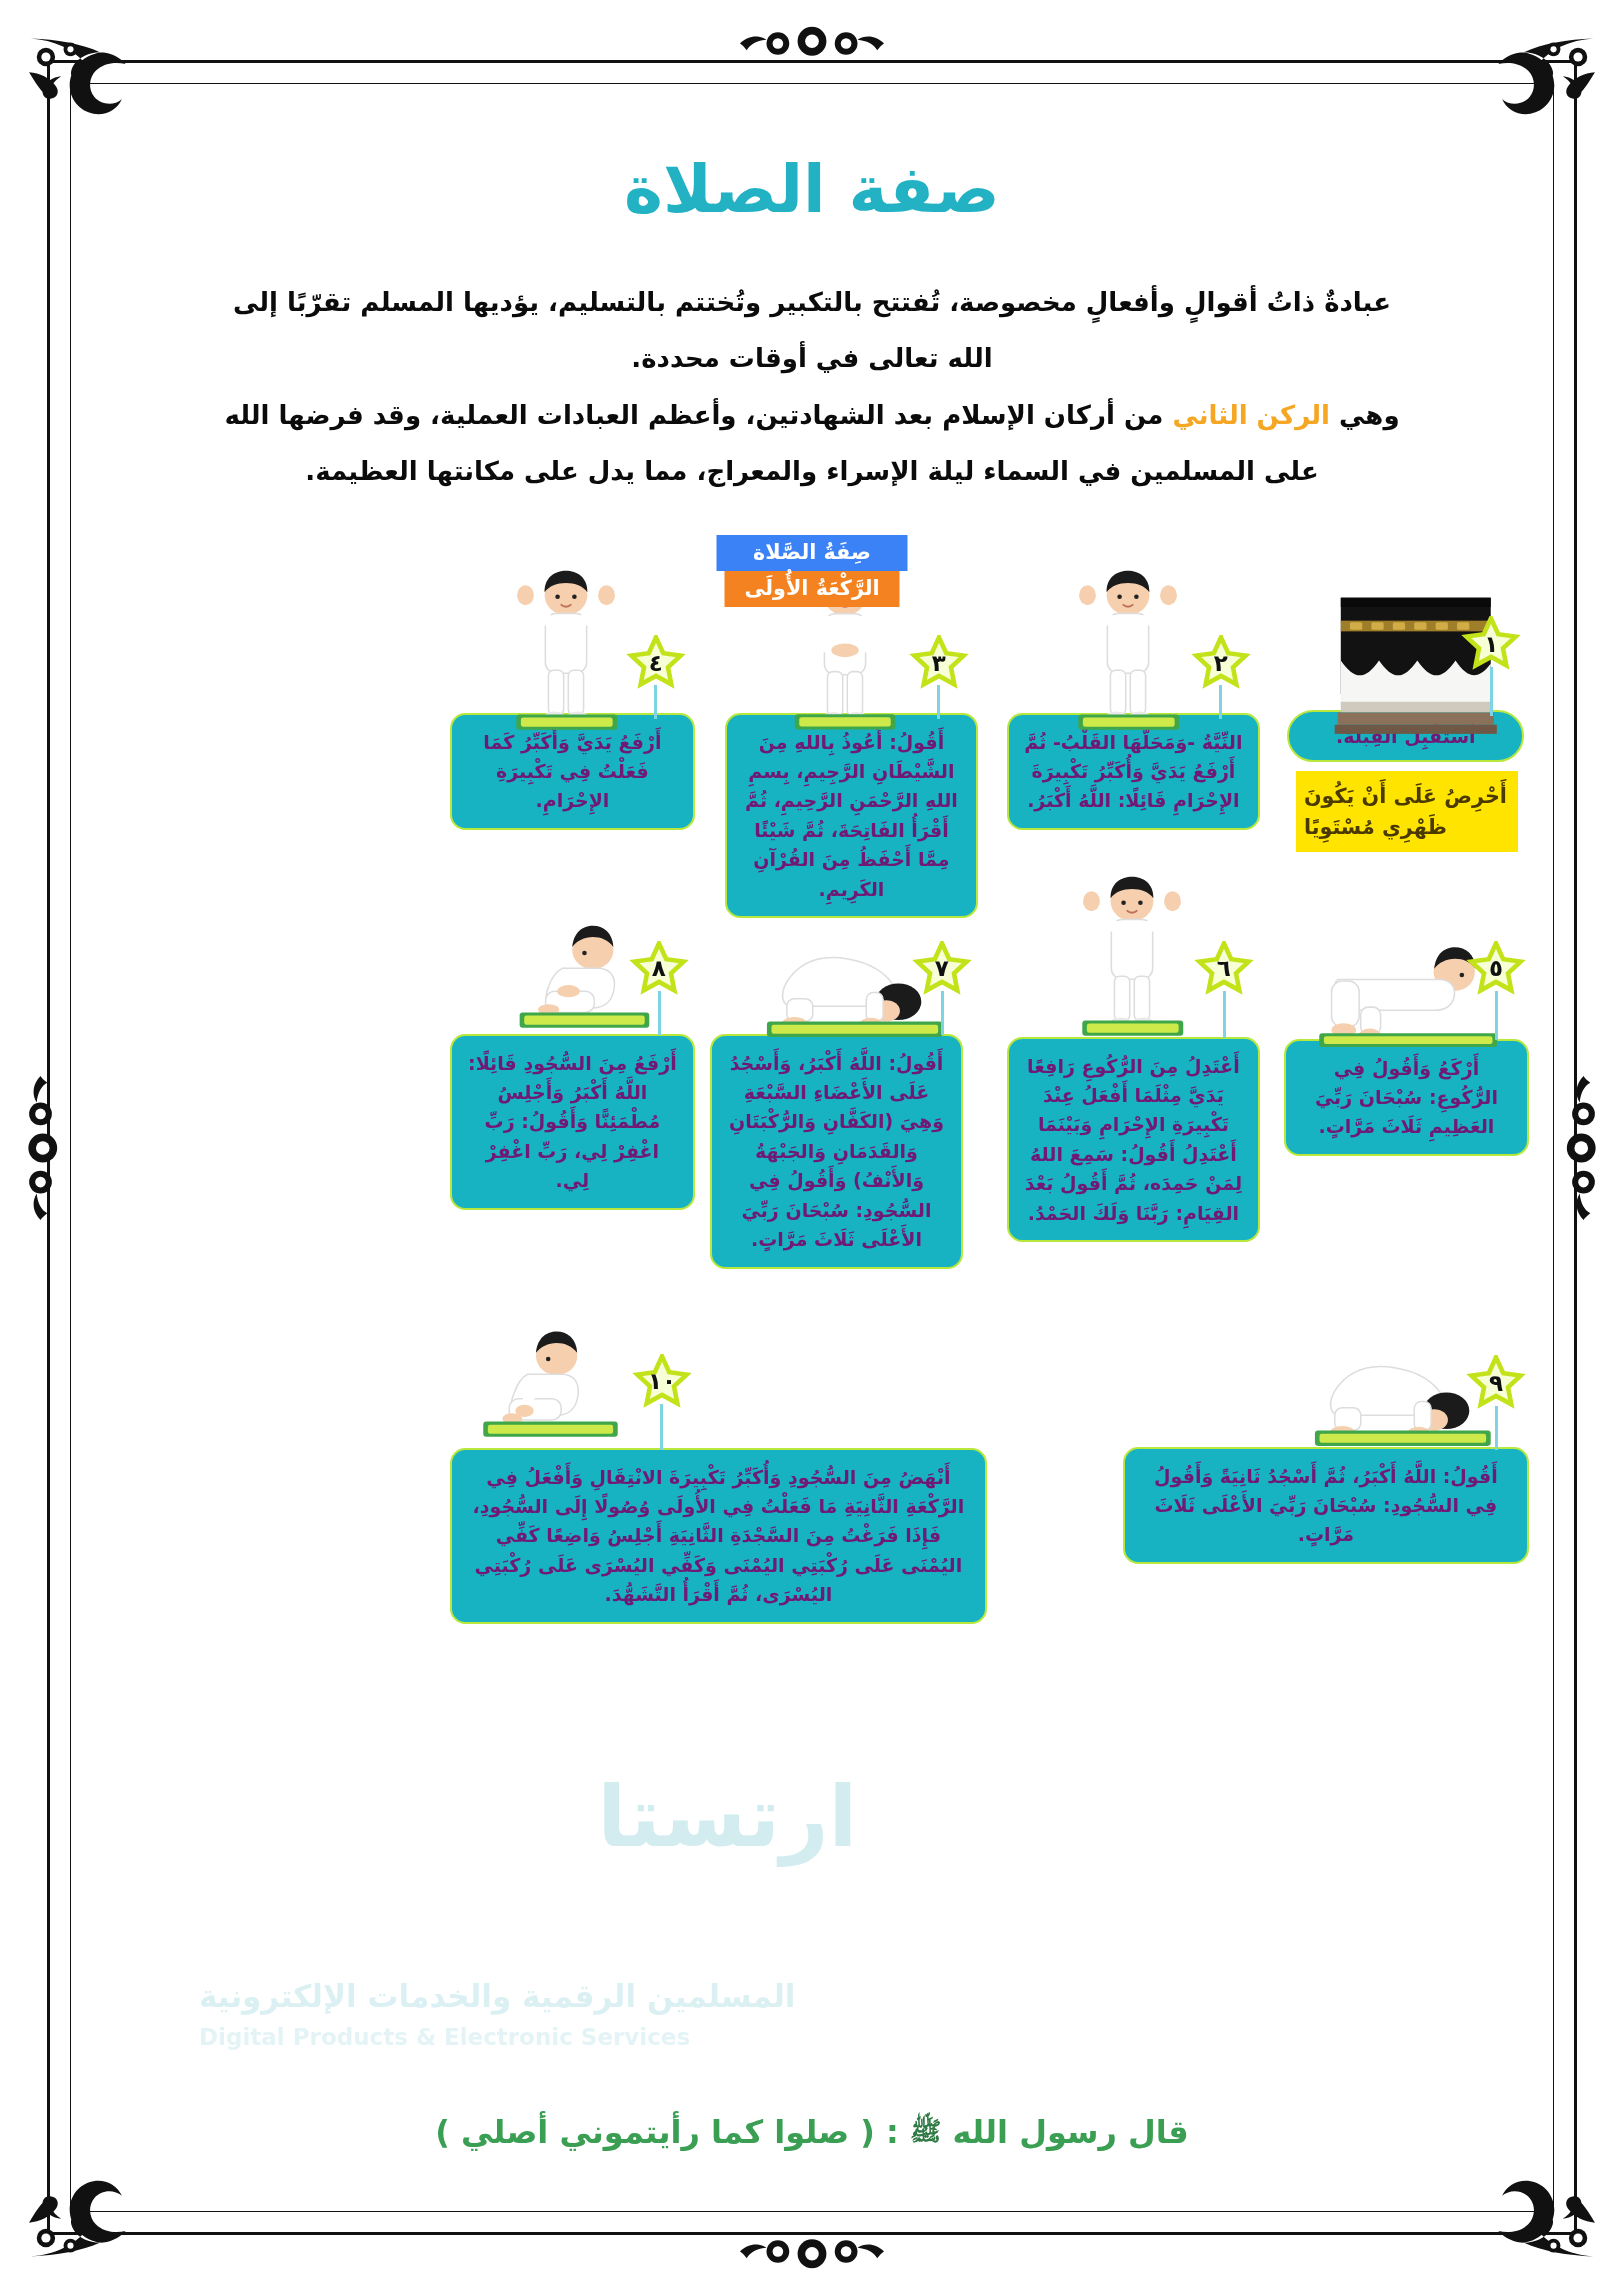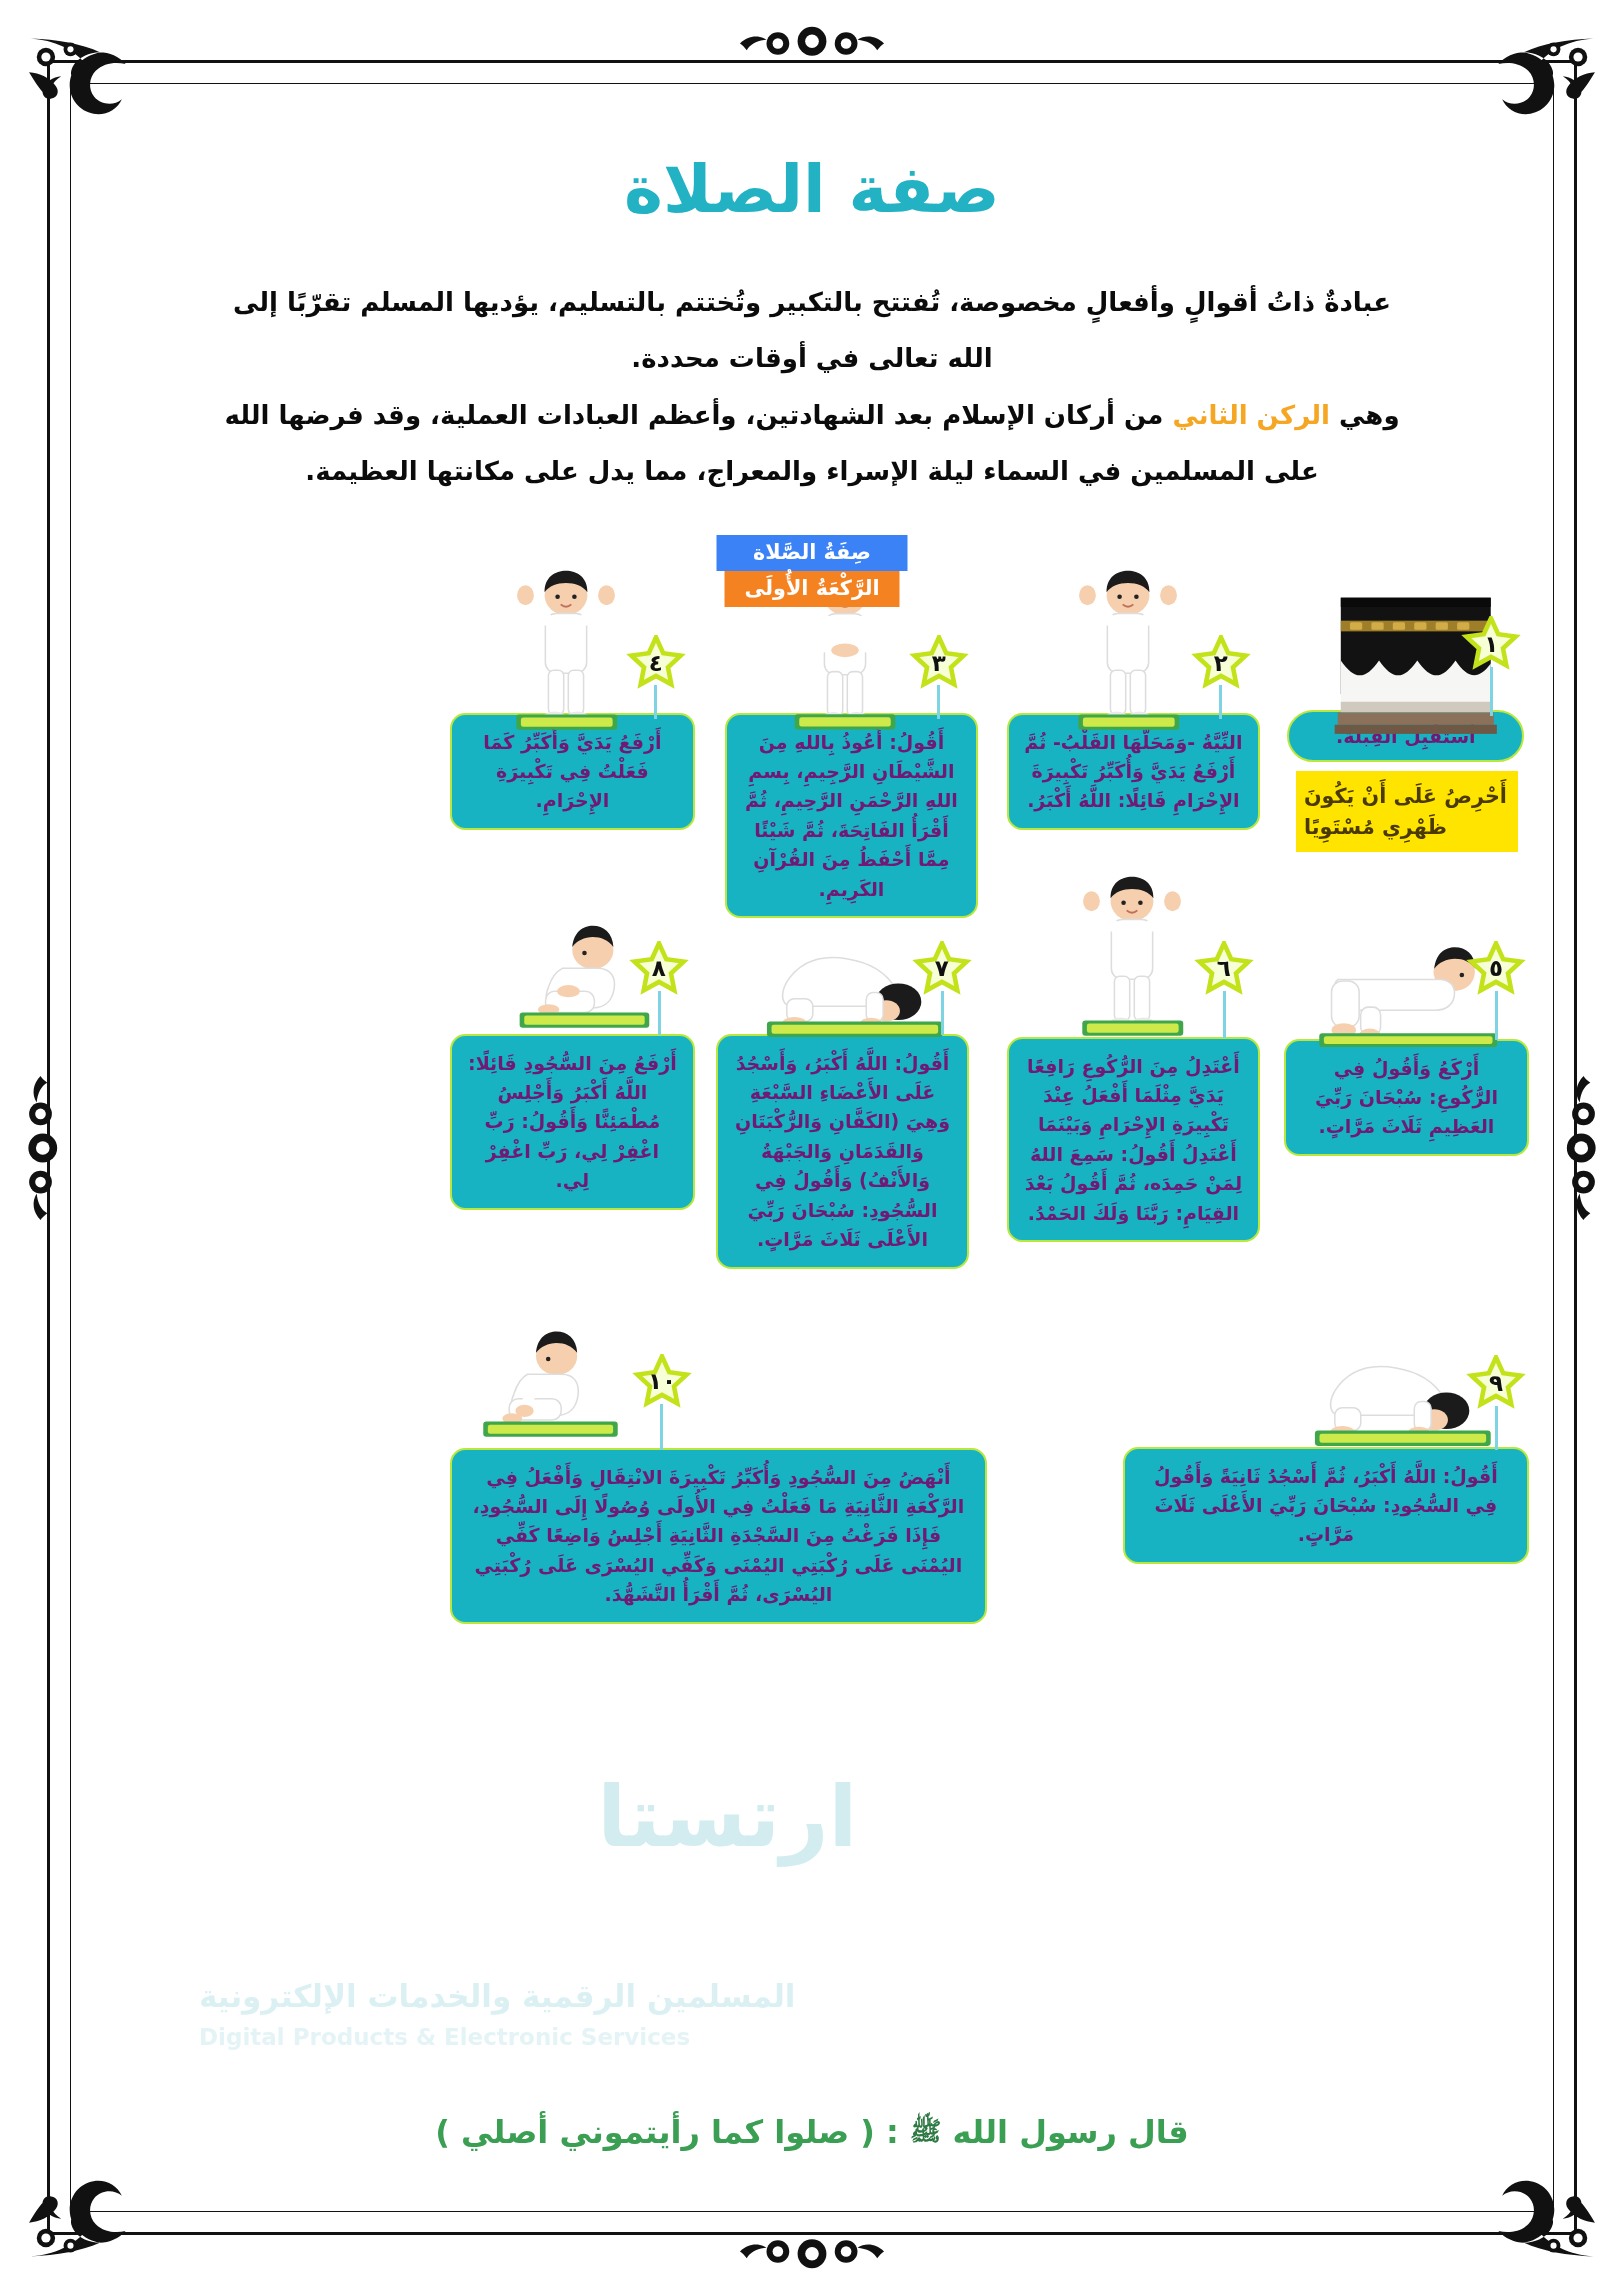--- a/index.html
+++ b/index.html
@@ -475,21 +475,21 @@
             <rect x="46" y="116" width="218" height="12" rx="3" fill="#cde94a"></rect>
           </svg>
         </div>
         <div class="star" style="right:9.2px;top:4.6px;">
           <svg viewBox="0 0 78 74">
               <path d="M39 3l9.4 20.6L71 26.7 54.6 42.1 58.9 64 39 53.1 19.1 64l4.3-21.9L7 26.7l22.6-3.1z" fill="#f6ffd6" stroke="#c3e21a" stroke-width="6"></path>
             </svg>
           <div class="num">٧</div>
         </div>
         <div class="star-stem" style="right:37px;top:55px;height:44px;"></div>
-        <div class="bubble" style="right:12px;top:98px;width:253px;text-align:center;">
+        <div class="bubble" style="right:18px;top:98px;width:253px;text-align:center;">
           <span>أَقُولُ: اللَّهُ أَكْبَرُ، وَأَسْجُدُ عَلَى الأَعْضَاءِ السَّبْعَةِ وَهِيَ (الكَفَّانِ وَالرُّكْبَتَانِ وَالقَدَمَانِ وَالجَبْهَةُ وَالأَنْفُ) وَأَقُولُ فِي السُّجُودِ: سُبْحَانَ رَبِّيَ الأَعْلَى ثَلَاثَ مَرَّاتٍ.</span>
         </div>
       </div>
 
       <div class="cell" style="right:834px;top:0;width:253px;">
         <div class="fig" style="right:27.5px;top:-18.4px;">
           <svg width="199" height="122" viewBox="0 0 260 160">
             <ellipse cx="158" cy="42" rx="27" ry="25" fill="#f6cfae"></ellipse>
             <path d="M131 38c2-20 14-28 27-28 14 0 26 9 27 28-7-9-16-13-27-13s-21 5-27 13z" fill="#1b1b1b"></path>
             <circle cx="147" cy="46" r="3" fill="#222"></circle>

